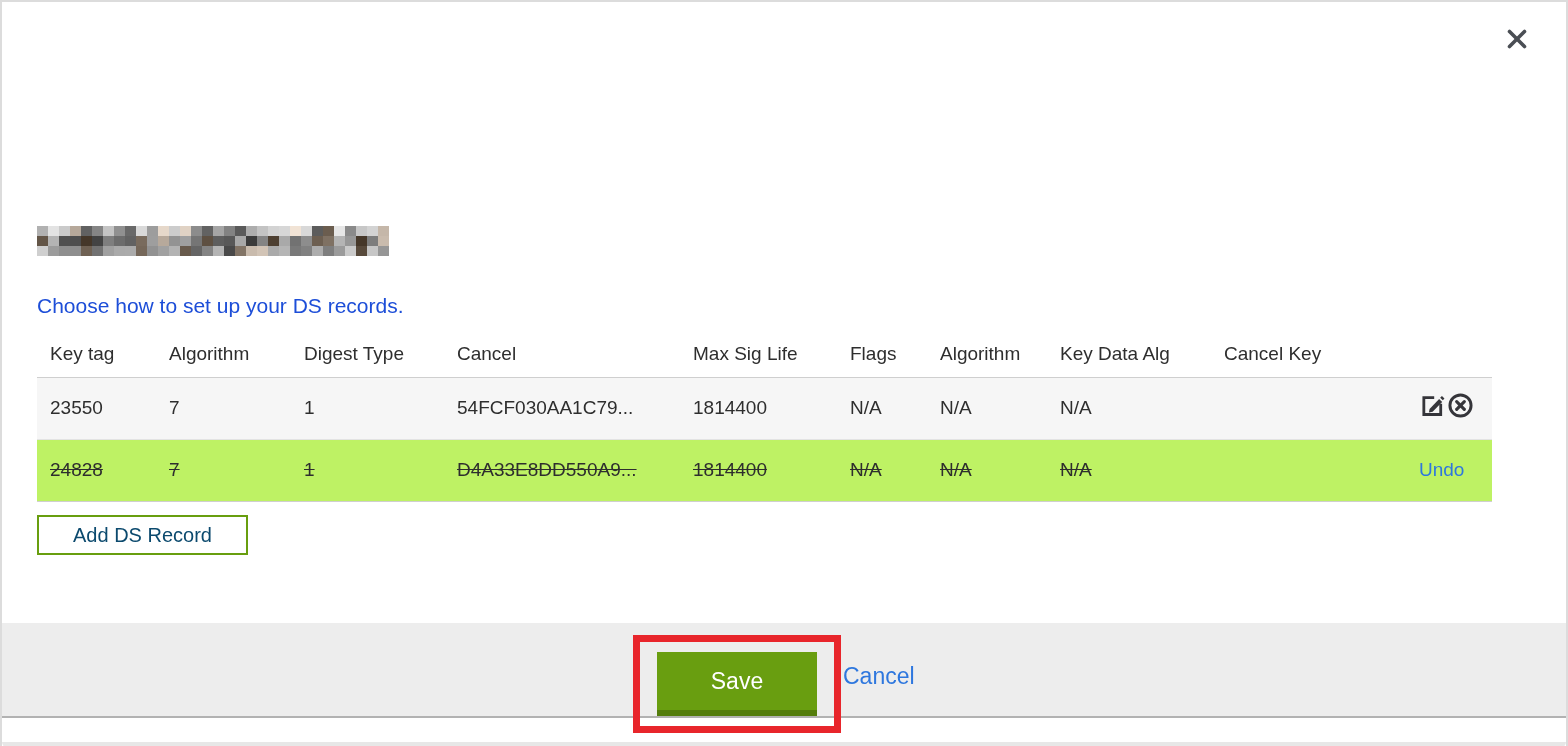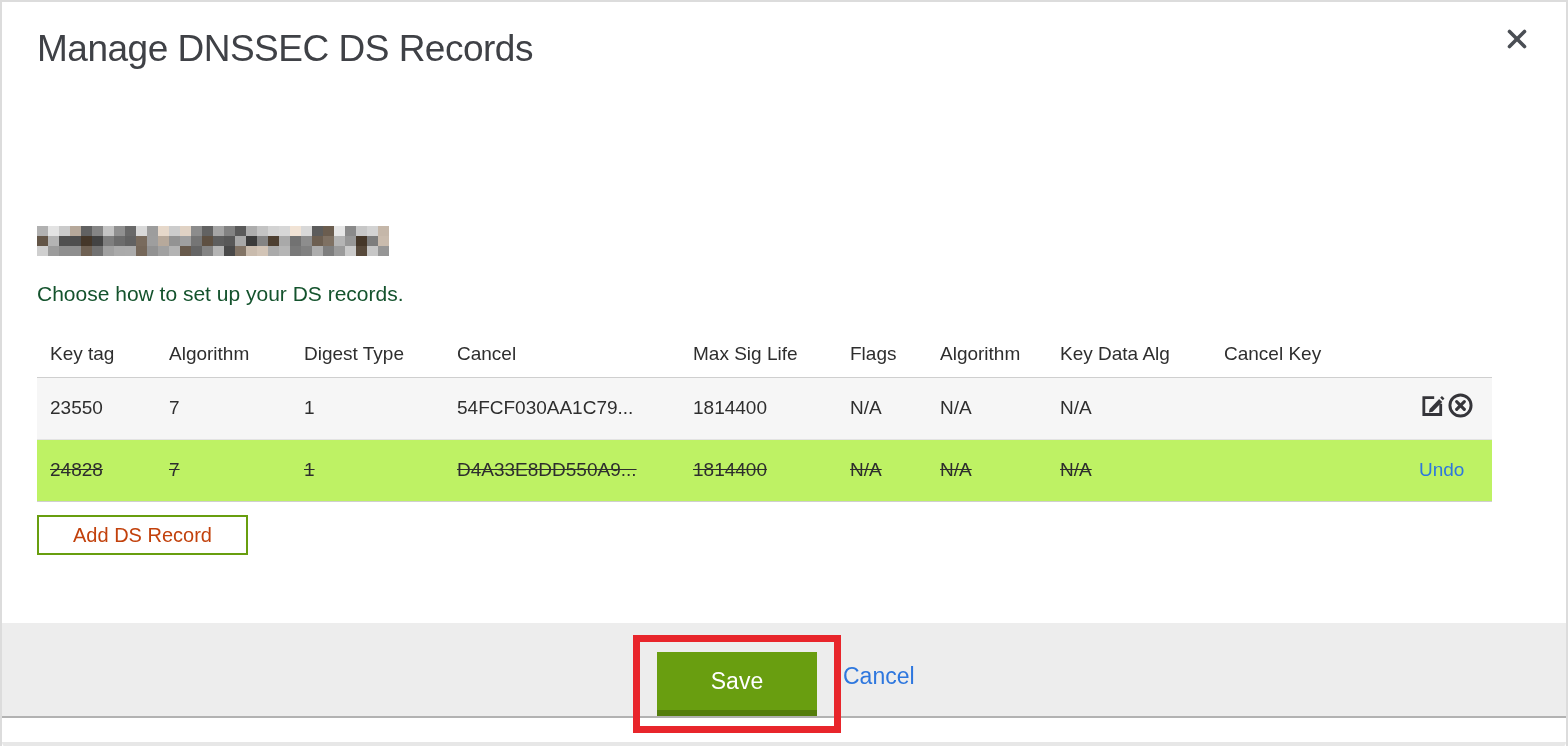--- a/index.html
+++ b/index.html
@@ -30,22 +30,22 @@
   .redacted-domain {
     position: absolute; left: 35px; top: 224px;
     width: 352px; height: 30px;
     display: grid;
     grid-template-columns: repeat(32, 11px);
     grid-auto-rows: 10px;
     overflow: hidden;
   }
   .redacted-domain span { display: block; }
   .subtitle {
-    position: absolute; left: 35px; top: 280px;
-    font-size: 21px; color: #14532d;
+    position: absolute; left: 35px; top: 292px;
+    font-size: 21px; color: #1d4ed8;
   }
   .ds-table-wrap {
     position: absolute; left: 35px; top: 329px; width: 1455px;
   }
   table.ds-table {
     width: 1455px; border-collapse: collapse; table-layout: fixed;
     font-size: 19px; color: #2e2e2e;
   }
   table.ds-table th {
     font-weight: normal; text-align: left;
@@ -65,21 +65,21 @@
   .action-icons svg { display: block; cursor: pointer; }
   a.undo-link, a.cancel-link {
     color: #2e77de; text-decoration: none; cursor: pointer;
   }
   a.undo-link { font-size: 19px; }
   .add-ds-btn {
     position: absolute; left: 35px; top: 513px;
     width: 211px; height: 40px;
     background: #ffffff;
     border: 2px solid #689e0f;
-    color: #c2410c;
+    color: #0c4a6e;
     font-size: 20px;
     font-family: "Liberation Sans", "DejaVu Sans", sans-serif;
     cursor: pointer;
   }
   .footer {
     position: absolute; left: 0; right: 0; top: 621px; height: 95px;
     background: #ededed;
     border-bottom: 2px solid #b2b2b2;
   }
   .bottom-strip {
@@ -107,21 +107,20 @@
   .cancel-link {
     position: absolute; left: 841px; top: 40px;
     font-size: 23px;
   }
 </style>
 </head>
 <body>
 
 <div class="page">
 
-  <h1 class="dialog-title">Manage DNSSEC DS Records</h1>
 
   <div class="close-btn">
     <svg width="24" height="24" viewBox="0 0 24 24">
       <line x1="4.5" y1="4.5" x2="19.5" y2="19.5" stroke="#4a4e54" stroke-width="3.6" stroke-linecap="round"></line>
       <line x1="19.5" y1="4.5" x2="4.5" y2="19.5" stroke="#4a4e54" stroke-width="3.6" stroke-linecap="round"></line>
     </svg>
   </div>
 
   <div class="redacted-domain">
       <span style="background: rgb(177, 177, 177);"></span>

